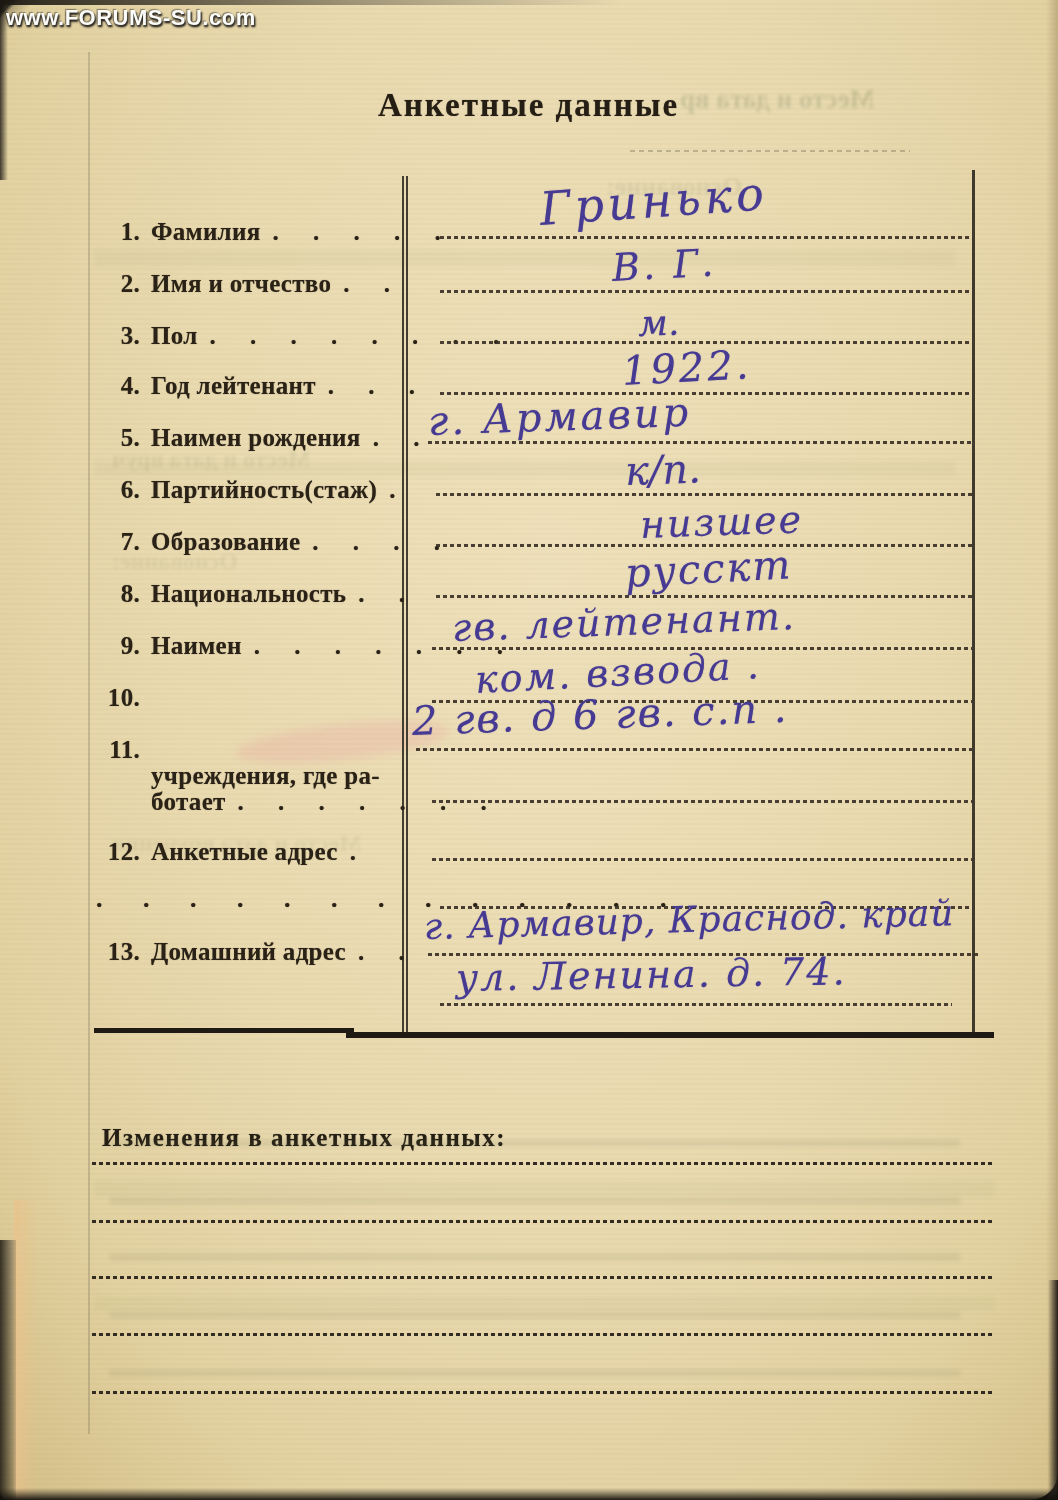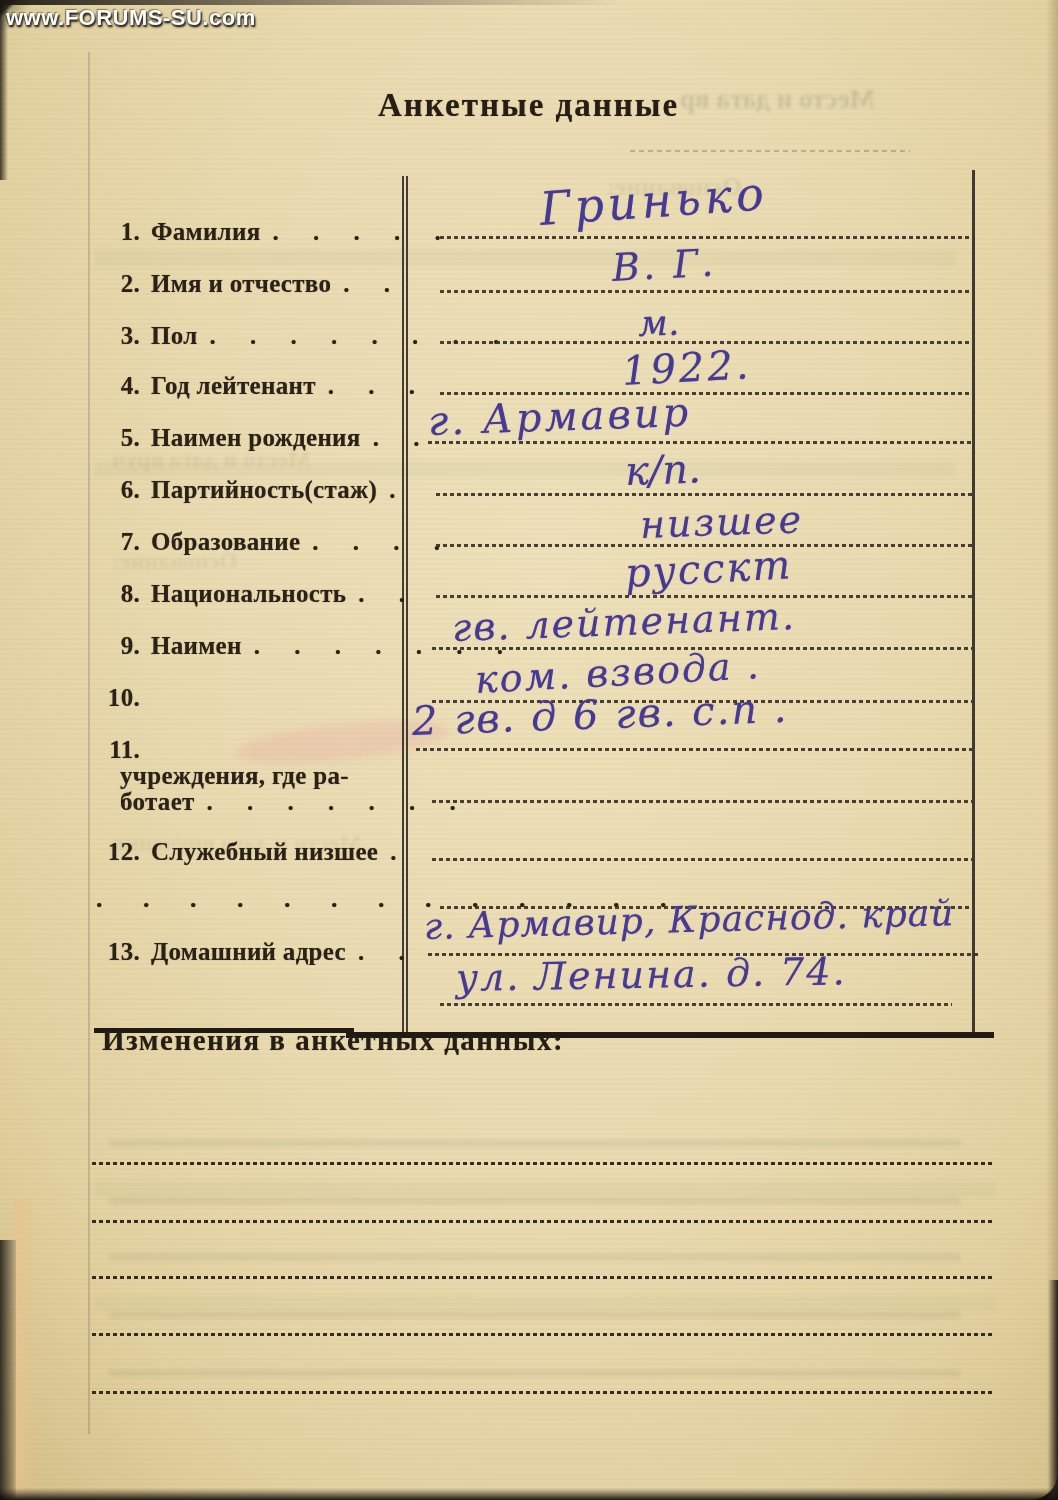--- a/index.html
+++ b/index.html
@@ -48,33 +48,33 @@
     text-shadow:1.5px 1.5px 2px rgba(35,32,28,.95), -1px -1px 1px rgba(35,32,28,.5), 0 2px 2px rgba(35,32,28,.7);
   }
 
   .doc-title{
     position:absolute;left:378px;top:87px;
     font-size:33px;font-weight:bold;letter-spacing:2px;
     color:#241e14;white-space:nowrap;
     text-shadow:0 0 1px rgba(36,30,20,.55);
   }
   .sec2-title{
-    position:absolute;left:102px;top:1024px;
-    font-size:29px;font-weight:bold;letter-spacing:1.5px;
+    position:absolute;left:102px;top:1124px;
+    font-size:25px;font-weight:bold;letter-spacing:1.5px;
     color:#241e14;white-space:nowrap;
     text-shadow:0 0 1px rgba(36,30,20,.5);
   }
 
   
   .lrow{position:absolute;left:88px;width:330px;display:flex;align-items:baseline;
     color:#2a2216;font-weight:bold;font-size:25px;letter-spacing:.3px;
     text-shadow:0 0 1px rgba(42,34,22,.5);white-space:nowrap;}
   .num{width:52px;text-align:right;margin-right:11px;flex:none;}
   .ldots{margin-left:12px;letter-spacing:14px;}
-  .lrow2{padding-left:32px;} 
+  .lrow2{padding-left:63px;} 
   .bigdots{position:absolute;left:96px;top:884px;width:320px;
     color:#2a2216;font-weight:bold;font-size:26px;letter-spacing:17px;white-space:nowrap;
     text-shadow:0 0 1px rgba(42,34,22,.6);}
 
   
   .vdiv{position:absolute;left:402px;top:176px;width:6px;height:858px;
     background:linear-gradient(90deg,#2d2920 0 2px, rgba(0,0,0,0) 2px 4px, #2d2920 4px 6px);
     opacity:.88;}
   .vright{position:absolute;left:972px;top:170px;width:3px;height:864px;background:#2d2920;opacity:.9;}
   .hrule{position:absolute;background:#1f1a13;}
@@ -198,21 +198,21 @@
   </div>
 <div class="lrow lrow2" style="top:762px">
     <span>учреждения, где ра-</span>
   </div>
 <div class="lrow lrow2" style="top:788px">
     <span>ботает</span>
     <span class="ldots">. . . . . . .</span>
   </div>
 <div class="lrow" style="top:838px">
     <span class="num">12.</span>
-    <span>Служебный низшее</span>
+    <span>Анкетные адрес</span>
     <span class="ldots">.</span>
   </div>
 <div class="bigdots">. . . . . . . . . . . . .</div>
 <div class="lrow" style="top:938px">
     <span class="num">13.</span>
     <span>Домашний адрес</span>
     <span class="ldots">. .</span>
   </div>
 
 <div class="dl" style="left:440px;top:236px;width:532px;"></div>

